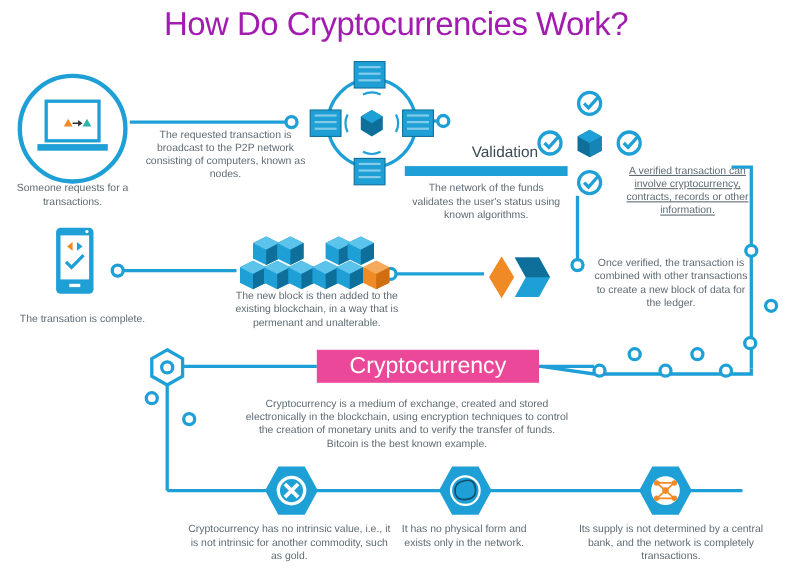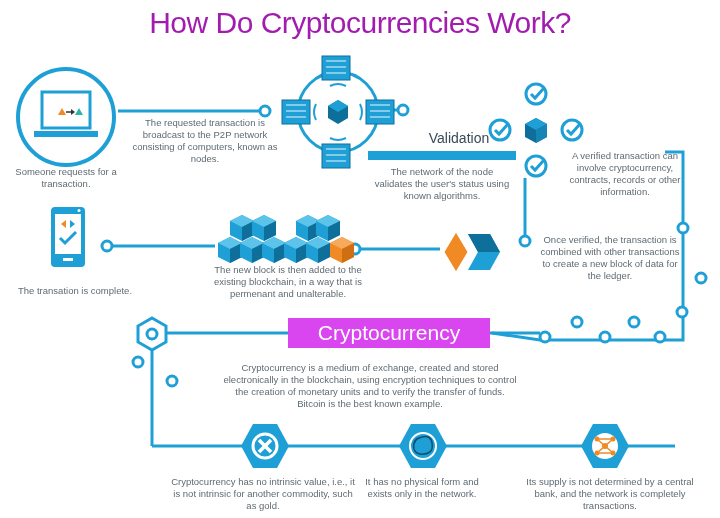--- a/index.html
+++ b/index.html
@@ -2,21 +2,21 @@
 <html><head>
 <meta charset="utf-8">
 <style>
   html,body{margin:0;padding:0;background:#ffffff;}
   body{width:720px;height:518px;position:relative;overflow:hidden;font-family:"Liberation Sans",sans-serif;color:#5a6670;}
   .abs{position:absolute;}
   .title{left:0;top:6px;width:720px;text-align:center;font-size:30px;color:#a21caf;letter-spacing:-0.5px;font-family:"Liberation Sans",sans-serif;}
   .txt{font-size:9.5px;line-height:12px;text-align:center;color:#5f6b73;}
   svg.lines{position:absolute;left:0;top:0;}
   .band{background:#1ea0d6;}
-  .crypto-label{left:288px;top:318px;width:202px;height:30px;background:#d946ef;color:#ffffff;font-size:21px;line-height:30px;text-align:center;}
+  .crypto-label{left:288px;top:318px;width:202px;height:30px;background:#ec4899;color:#ffffff;font-size:21px;line-height:30px;text-align:center;}
   .valid-label{left:404px;top:130px;width:110px;font-size:14px;color:#3a4a55;text-align:center;}
 </style>
 </head>
 <body>
 
 <div class="abs title">How Do Cryptocurrencies Work?</div>
 
 <svg class="lines" width="720" height="518">
   <g stroke="#1ea0d6" stroke-width="3" fill="none">
 
@@ -69,21 +69,21 @@
   <svg width="104" height="104" viewBox="0 0 104 104">
     <circle cx="52" cy="52" r="48" fill="#ffffff" stroke="#1ea0d6" stroke-width="4"></circle>
     <rect x="28" y="27" width="48" height="36" fill="#ffffff" stroke="#1ea0d6" stroke-width="3"></rect>
     <rect x="20" y="66" width="64" height="6" fill="#1ea0d6"></rect>
     <polygon points="44,50 48,43 52,50" fill="#f08a24"></polygon>
     <line x1="52" y1="47" x2="58" y2="47" stroke="#333" stroke-width="1.5"></line>
     <polygon points="57,44 61,47 57,50" fill="#333"></polygon>
     <polygon points="61,50 65,43 69,50" fill="#2bb5a8"></polygon>
   </svg>
 </div>
-<div class="abs txt" style="left:6px;top:166px;width:120px;">Someone requests for a transaction.</div>
+<div class="abs txt" style="left:6px;top:166px;width:120px;">Someone requests for a transactions.</div>
 
 <div class="abs" style="left:278px;top:52px;width:120px;height:120px;">
   <svg width="120" height="120" viewBox="0 0 120 120">
     <circle cx="60" cy="60" r="40" fill="none" stroke="#1ea0d6" stroke-width="3"></circle>
     <g fill="#1ea0d6" stroke="#0e6f9a" stroke-width="1">
       <rect x="44" y="4" width="28" height="24"></rect>
       <rect x="44" y="92" width="28" height="24"></rect>
       <rect x="4" y="48" width="28" height="24"></rect>
       <rect x="88" y="48" width="28" height="24"></rect>
     </g>
@@ -108,40 +108,40 @@
         <path d="M52,86 Q60,90 68,86"></path>
       <path d="M38,52 Q34,60 38,68"></path>
         <path d="M82,52 Q86,60 82,68"></path>
     </g>
   </svg>
 </div>
 <div class="abs txt" style="left:130px;top:117px;width:150px;">The requested transaction is broadcast to the P2P network consisting of computers, known as nodes.</div>
 
 <div class="abs valid-label">Validation</div>
 <div class="abs band" style="left:368px;top:151px;width:148px;height:9px;"></div>
-<div class="abs txt" style="left:374px;top:166px;width:136px;">The network of the node validates the user's status using known algorithms.</div>
+<div class="abs txt" style="left:374px;top:166px;width:136px;">The network of the funds validates the user's status using known algorithms.</div>
 
 <div class="abs" style="left:484px;top:80px;width:100px;height:100px;">
   <svg width="100" height="100" viewBox="0 0 100 100">
     <g stroke="#1ea0d6" stroke-width="3" fill="none">
       <circle cx="52" cy="14" r="10"></circle>
         <polyline points="47,14 51,18 60,8"></polyline>
       <circle cx="16" cy="50" r="10"></circle>
         <polyline points="11,50 15,54 24,44"></polyline>
       <circle cx="88" cy="50" r="10"></circle>
         <polyline points="83,50 87,54 96,44"></polyline>
       <circle cx="52" cy="86" r="10"></circle>
         <polyline points="47,86 51,90 60,80"></polyline>
     </g>
     <polygon points="52,38 63,44 63,57 52,63 41,57 41,44" fill="#0e6f9a"></polygon>
     <polygon points="52,38 63,44 52,50 41,44" fill="#1ea0d6"></polygon>
     <polygon points="52,50 63,44 63,57 52,63" fill="#1684b5"></polygon>
   </svg>
 </div>
-<div class="abs txt" style="left:560px;top:150px;width:130px;">A verified transaction can involve cryptocurrency, contracts, records or other information.</div>
+<div class="abs txt" style="left:560px;top:150px;width:130px;text-decoration:underline;">A verified transaction can involve cryptocurrency, contracts, records or other information.</div>
 <div class="abs txt" style="left:540px;top:234px;width:140px;">Once verified, the transaction is combined with other transactions to create a new block of data for the ledger.</div>
 
 <div class="abs" style="left:442px;top:230px;width:60px;height:44px;">
   <svg width="60" height="44" viewBox="0 0 60 44">
     <polygon points="14,2 26,22 14,42 2,22" fill="#f08a24" stroke="#ffffff" stroke-width="1"></polygon>
     <polygon points="26,4 48,4 58,22 48,40 26,40 36,22" fill="#1ea0d6"></polygon>
     <polygon points="26,4 48,4 58,22 36,22" fill="#0e6f9a"></polygon>
   </svg>
 </div>
 

